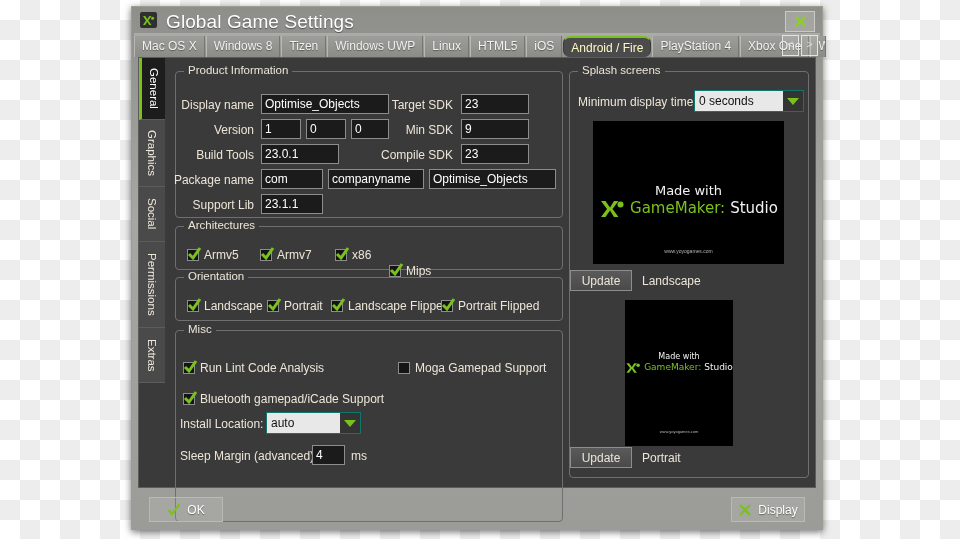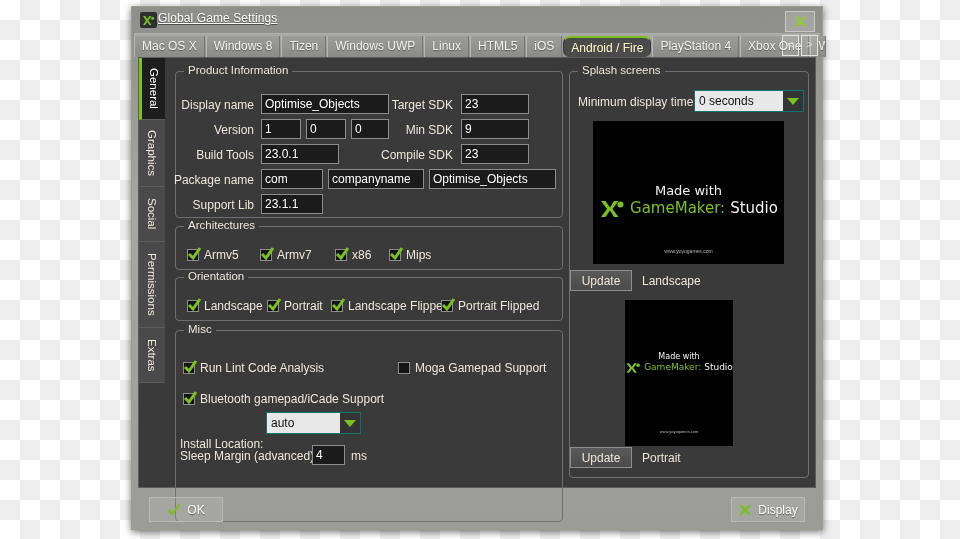--- a/index.html
+++ b/index.html
@@ -24,24 +24,23 @@
     box-sizing:border-box;
   }
   .titlebar{position:relative;height:26px;}
   .title-icon{
     position:absolute;left:8px;top:5px;width:17px;height:16px;
     background:#2f2f2f;border-radius:2px;
     display:flex;align-items:center;justify-content:center;
   }
   .title-icon svg{display:block;}
   .title-text{
-    position:absolute;left:26px;top:4px;
-    font-size:12px;color:#ffffff;letter-spacing:.1px;
+    position:absolute;left:34px;top:4px;
+    font-size:19px;color:#ffffff;letter-spacing:.1px;
     text-shadow:0 1px 1px rgba(0,0,0,.45);
-    text-decoration:underline;
   }
   .close-btn{
     position:absolute;right:7px;top:4px;width:28px;height:19px;
     border:1px solid #c9cac4;background:rgba(255,255,255,.18);
     display:flex;align-items:center;justify-content:center;cursor:pointer;
   }
 
   
   .tabstrip{
     position:absolute;left:2px;top:26px;width:686px;height:24px;
@@ -266,21 +265,21 @@
             <span class="txt">Armv7</span>
           </div>
           <div class="cbx" style="left:159px;top:21px;">
             <span class="box">
               <svg width="15" height="16" viewBox="0 0 15 16">
                   <path d="M2 8 L6 12 L13 2" stroke="#7ac11e" stroke-width="3" fill="none"></path>
                 </svg>
             </span>
             <span class="txt">x86</span>
           </div>
-          <div class="cbx" style="left:213px;top:21px;">
+          <div class="cbx" style="left:213px;top:37px;">
             <span class="box">
               <svg width="15" height="16" viewBox="0 0 15 16">
                   <path d="M2 8 L6 12 L13 2" stroke="#7ac11e" stroke-width="3" fill="none"></path>
                 </svg>
             </span>
             <span class="txt">Mips</span>
           </div>
         </div>
 
         <div class="group" style="left:9px;top:219px;width:388px;height:44px;">
@@ -339,21 +338,21 @@
 
           <div class="cbx" style="left:7px;top:61px;">
             <span class="box">
               <svg width="15" height="16" viewBox="0 0 15 16">
                   <path d="M2 8 L6 12 L13 2" stroke="#7ac11e" stroke-width="3" fill="none"></path>
                 </svg>
             </span>
             <span class="txt">Bluetooth gamepad/iCade Support</span>
           </div>
 
-          <div class="lbl" style="left:4px;top:86px;margin-top:20px;">Install Location:</div>
+          <div class="lbl" style="left:4px;top:86px;">Install Location:</div>
           <div class="sel" style="left:90px;top:81px;width:95px;">
             <span class="val">auto</span>
             <span class="arrow">
                 <i></i>
               </span>
           </div>
 
           <div class="lbl" style="left:4px;top:118px;">Sleep Margin (advanced):</div>
           <div class="inp" style="left:136px;top:114px;width:33px;">4</div>
           <div class="lbl" style="left:175px;top:118px;">ms</div>

